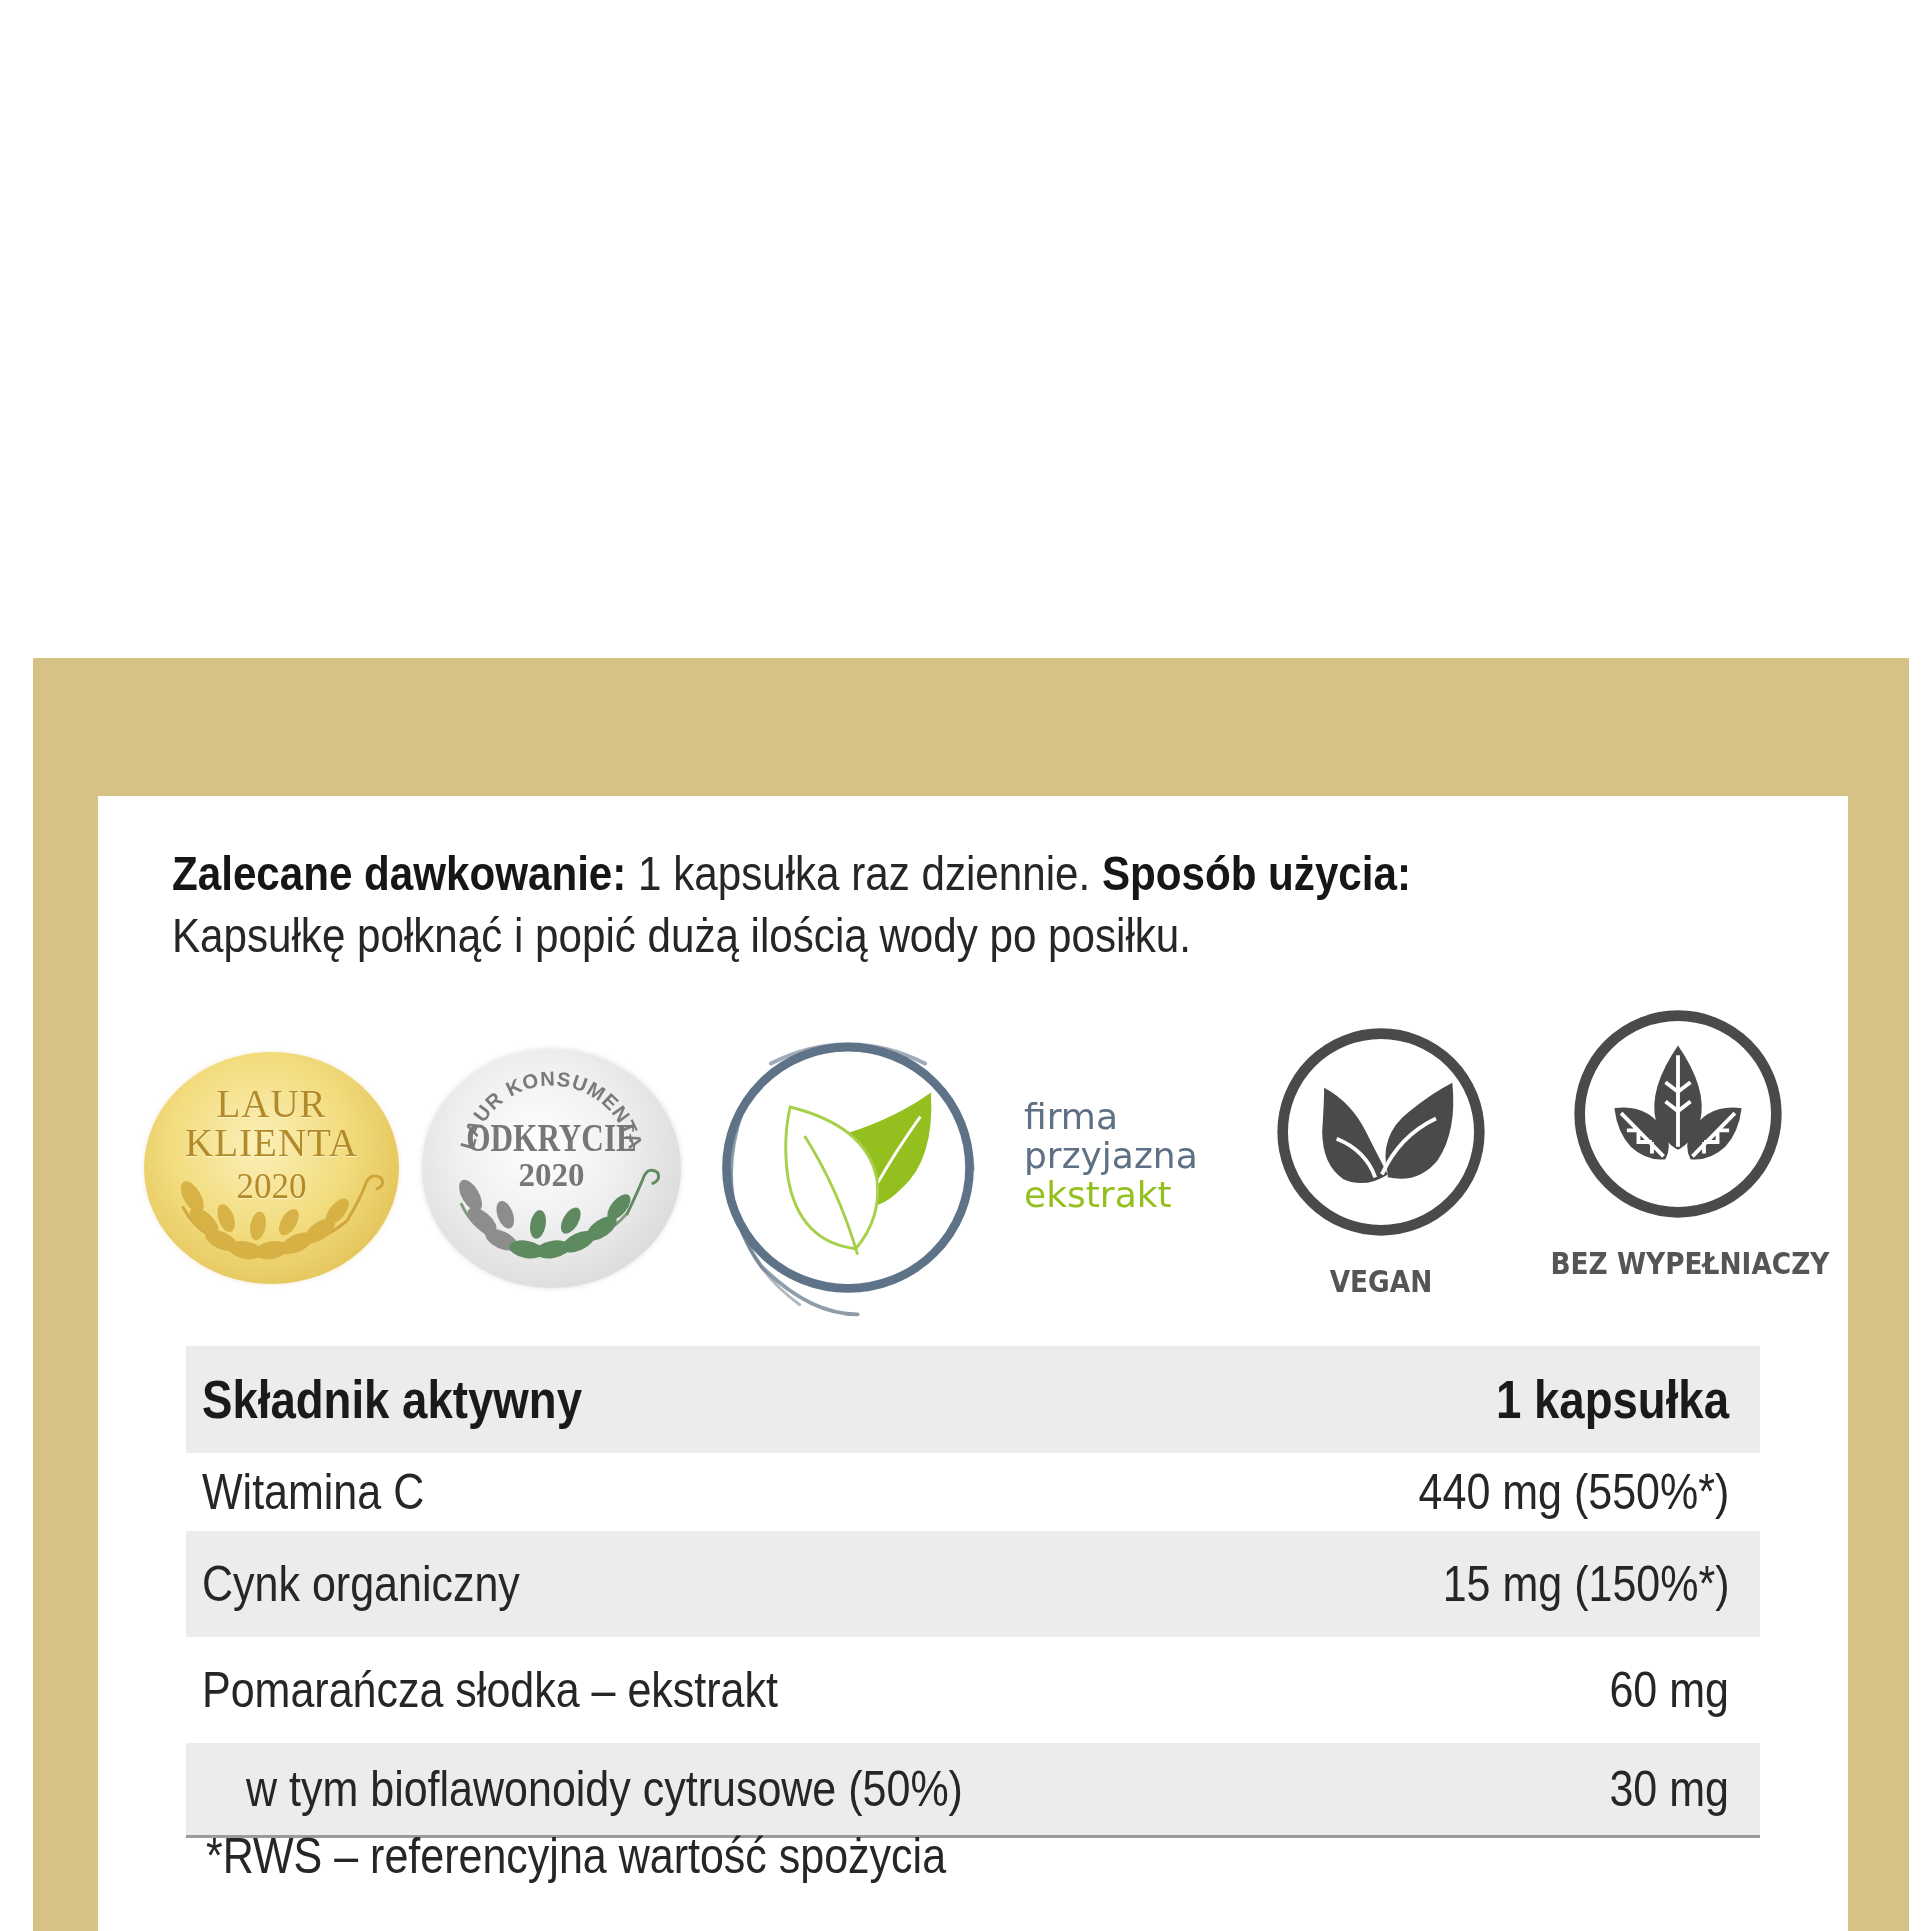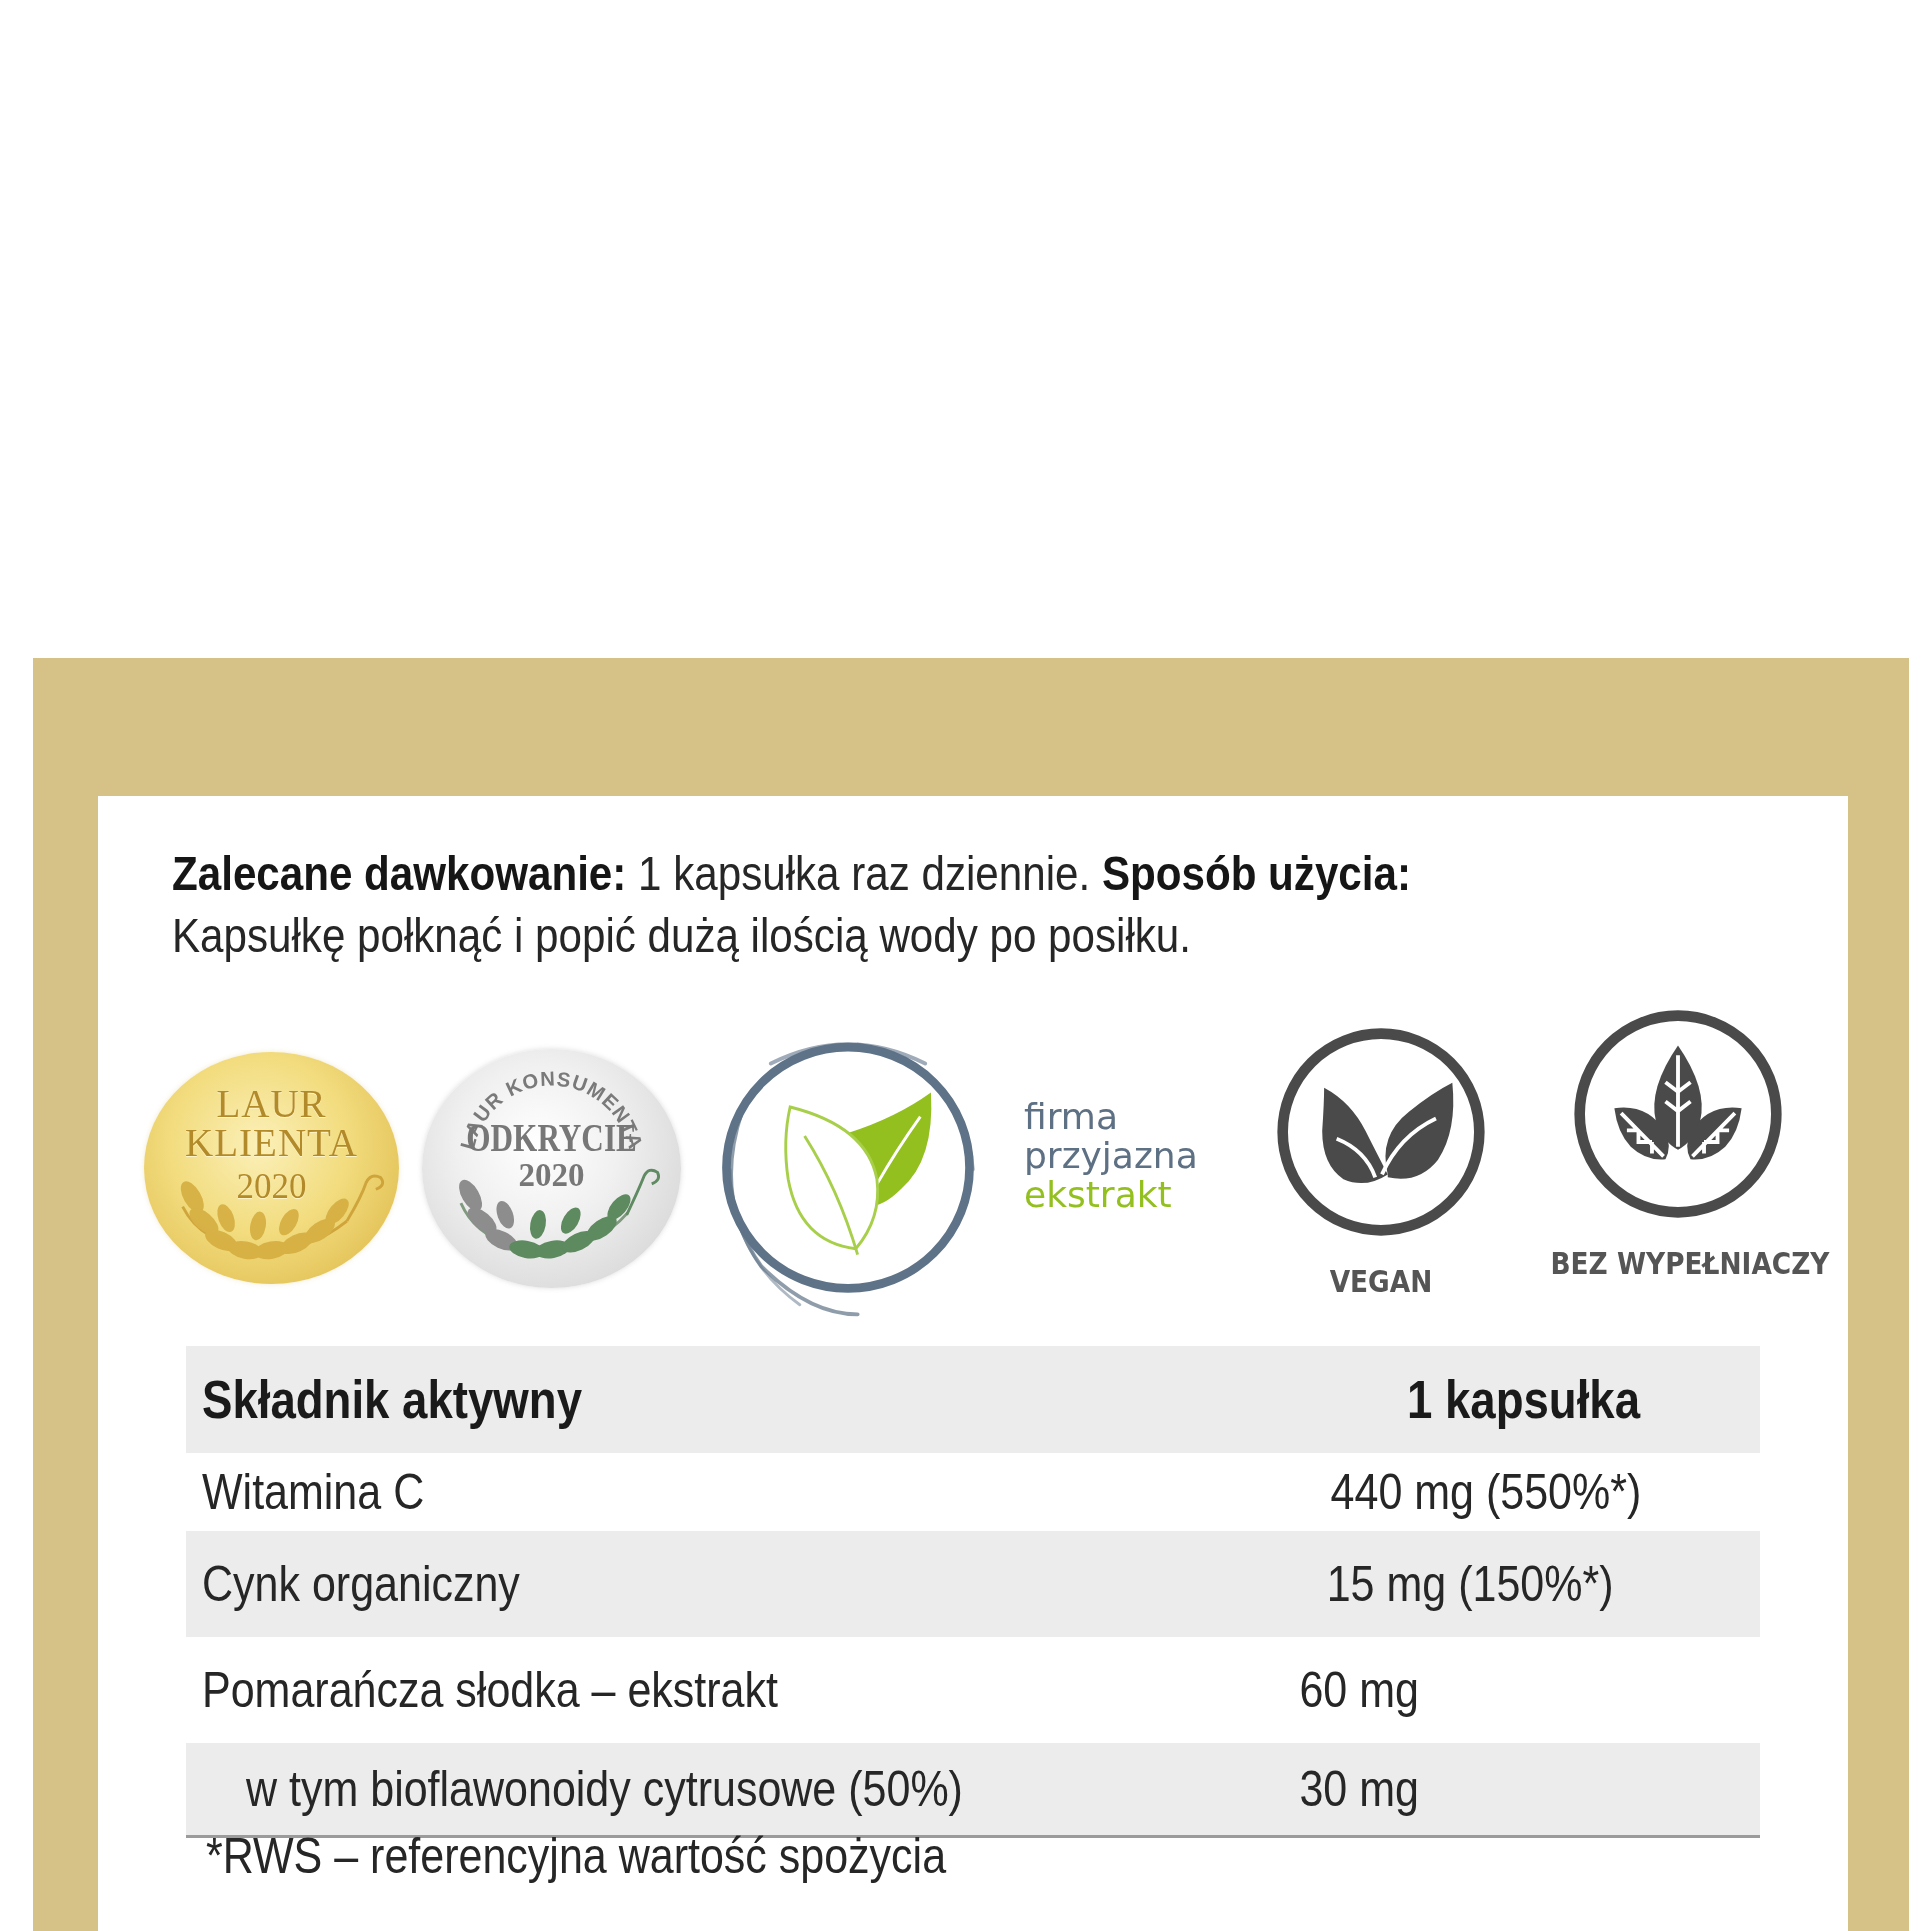--- a/index.html
+++ b/index.html
@@ -73,21 +73,21 @@
   
   .ingredients {
     position: absolute; left: 186px; top: 1346px; width: 1574px;
     border-collapse: collapse;
   }
   .ingredients td, .ingredients th {
     font-family: "Liberation Sans", sans-serif; font-weight: normal;
     font-size: 50px; color: #262626; white-space: nowrap; padding: 0;
   }
   .ingredients .cell-name { padding-left: 16.4px; text-align: left; }
-  .ingredients .cell-val { padding-right: 31px; }
+  .ingredients .cell-val { padding-right: 31px; text-align: right; }
   .ingredients .cell-inner { display: inline-block; transform: scaleX(0.86); }
   .ingredients .cell-name .cell-inner { transform-origin: left center; }
   .ingredients .cell-val .cell-inner { transform-origin: right center; }
   .ingredients thead th { height: 107px; background: #ececec; font-weight: bold; color: #1a1a1a; font-size: 53px; }
   .ingredients tbody tr { height: 106px; }
   .ingredients tbody tr.r0 { height: 78px; }
   .ingredients tbody tr.r3 { height: 93px; border-bottom: 3.9px solid #9b9b9b; }
   .ingredients tbody tr.shade { background: #ececec; }
   .ingredients tbody tr.white { background: #ffffff; }
   .ingredients .indent { padding-left: 60px; }

